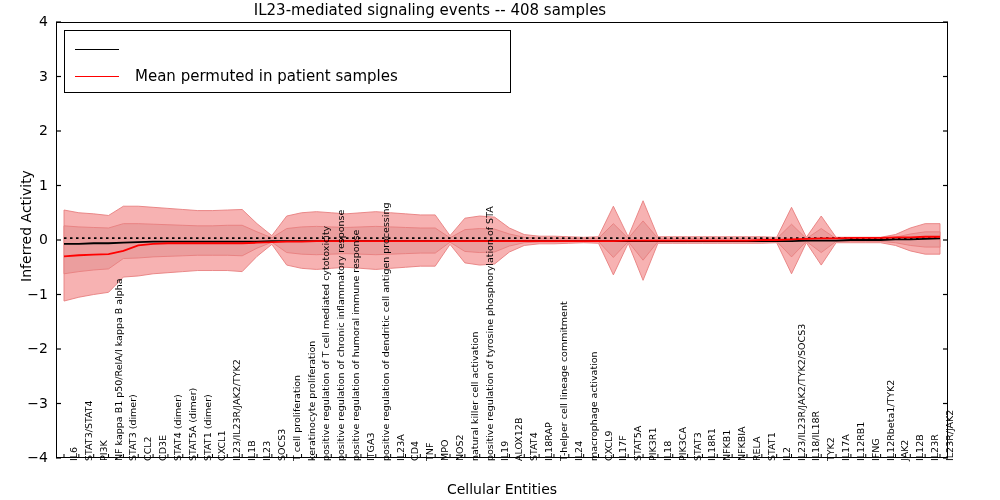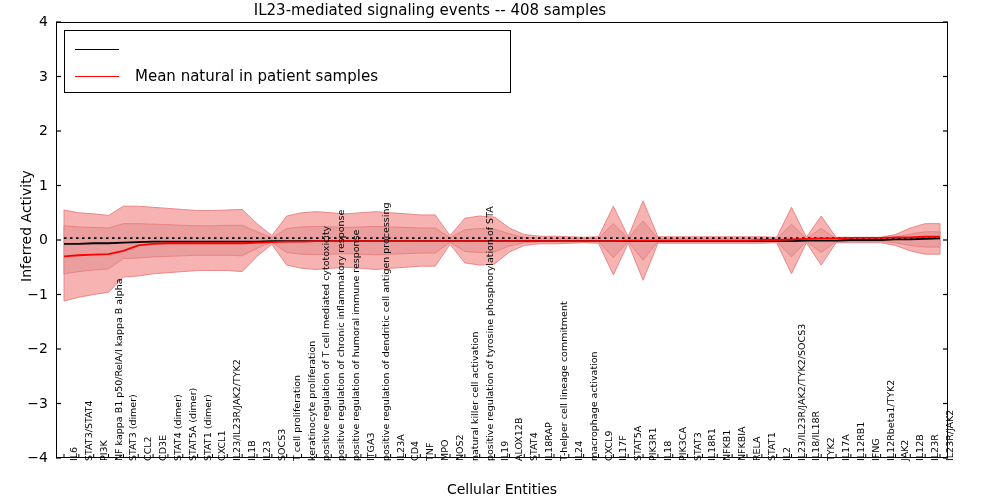--- a/index.html
+++ b/index.html
@@ -195,17 +195,17 @@
       <div class="xtick" style="left: 929.153px; top: 461px;">IL23R</div>
       <div class="xtick" style="left: 944px; top: 461px;">IL23R/JAK2</div>
     </div>
 
   <div class="legend-box">
     <div class="legend-row" style="top:5px;">
       <span class="lg-line"></span>
     </div>
     <div class="legend-row" style="top:32px;">
       <span class="lg-line red"></span>
-      <span class="lg-text">Mean natural in patient samples</span>
+      <span class="lg-text">Mean permuted in patient samples</span>
     </div>
   </div>
 
 </div>
 
 </body></html>

